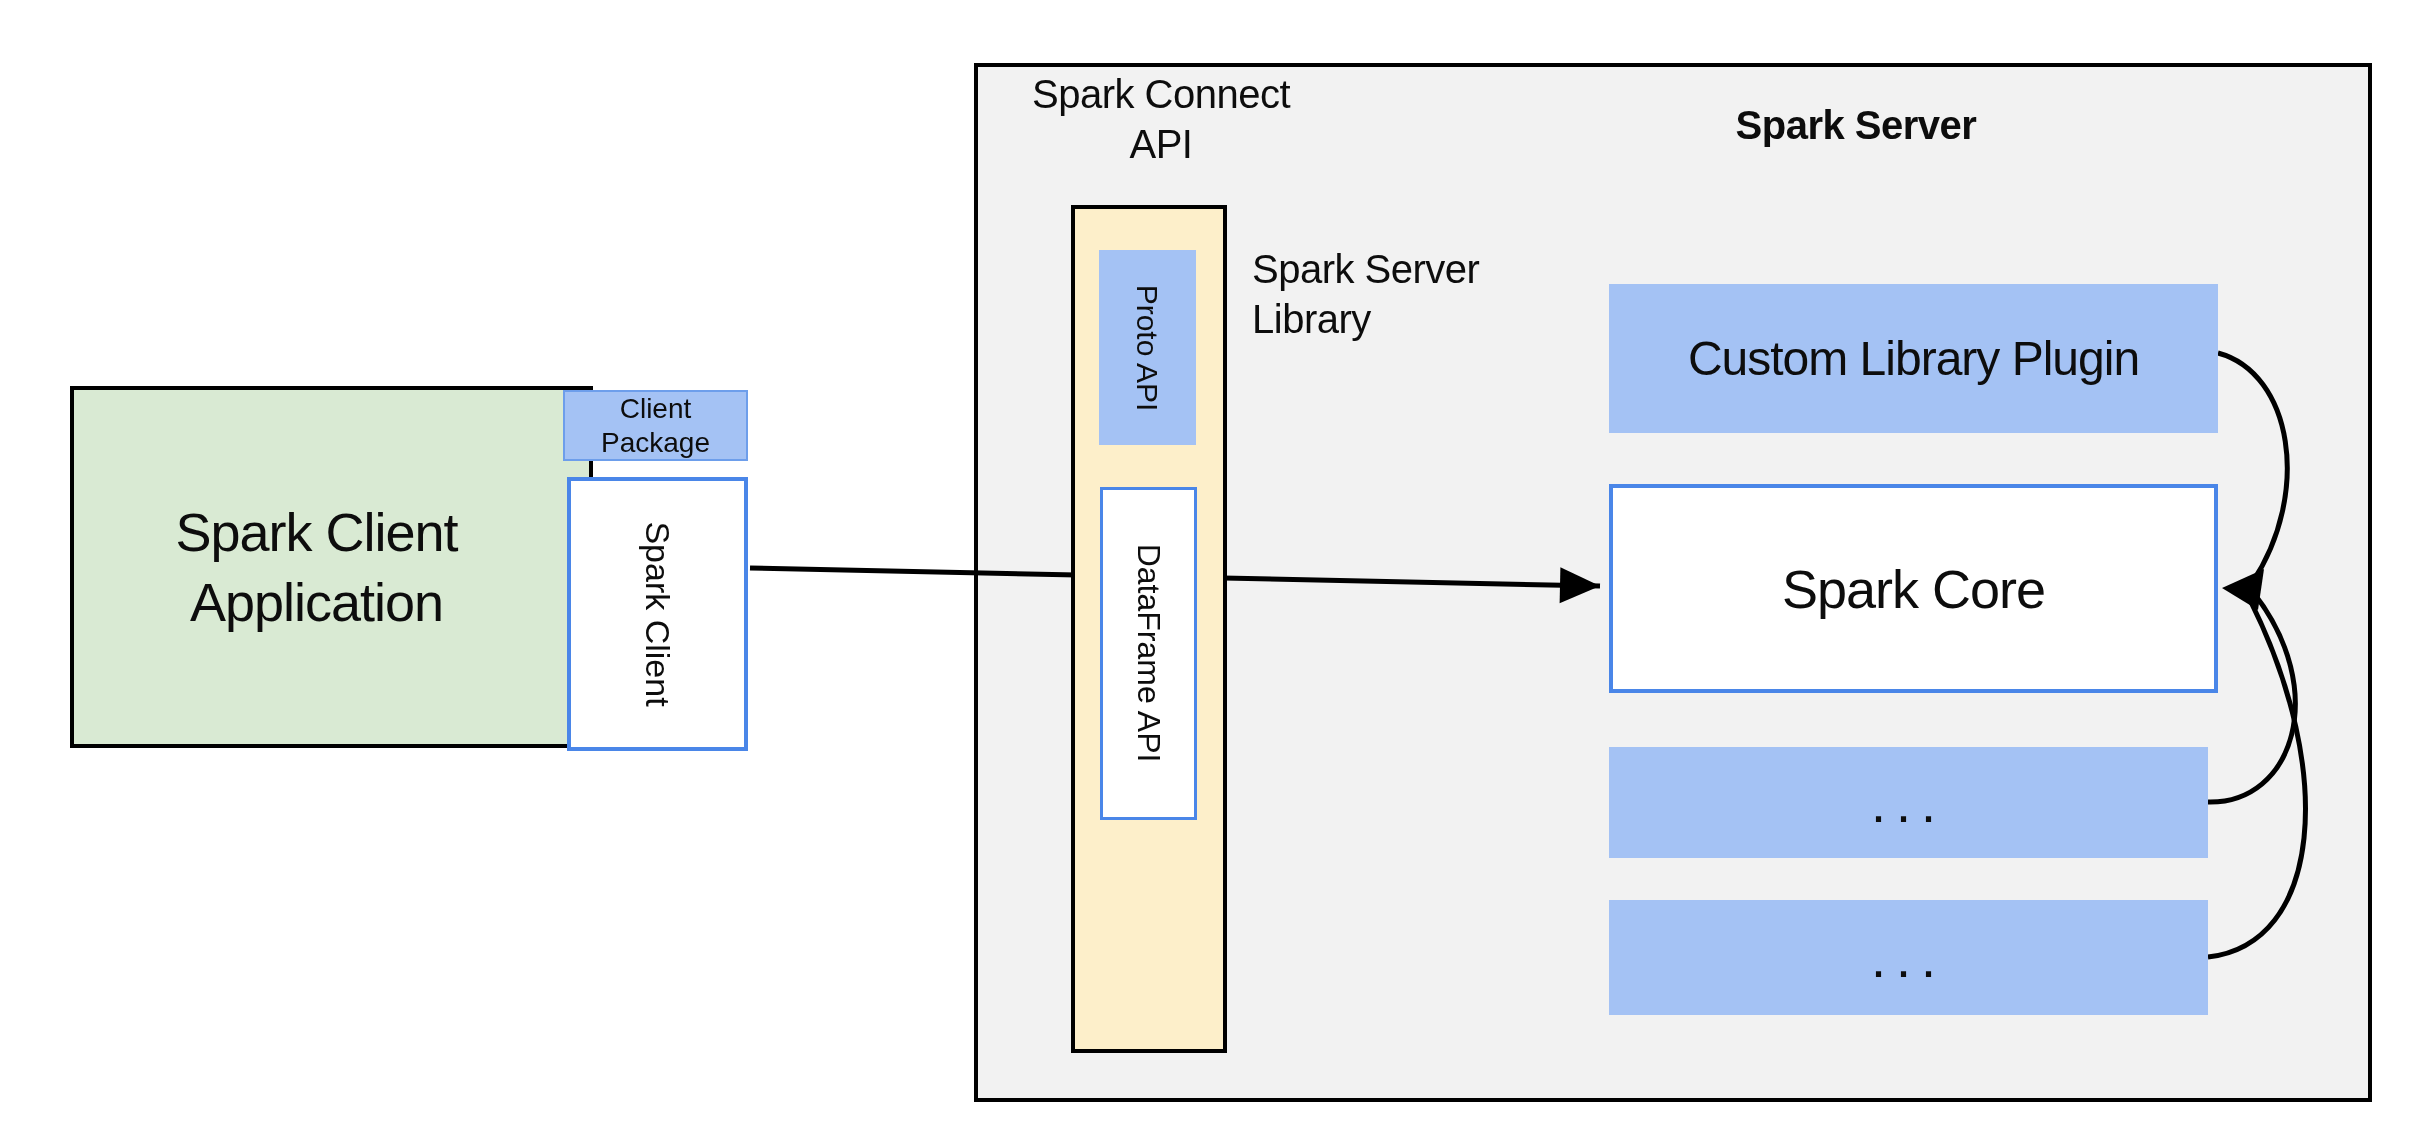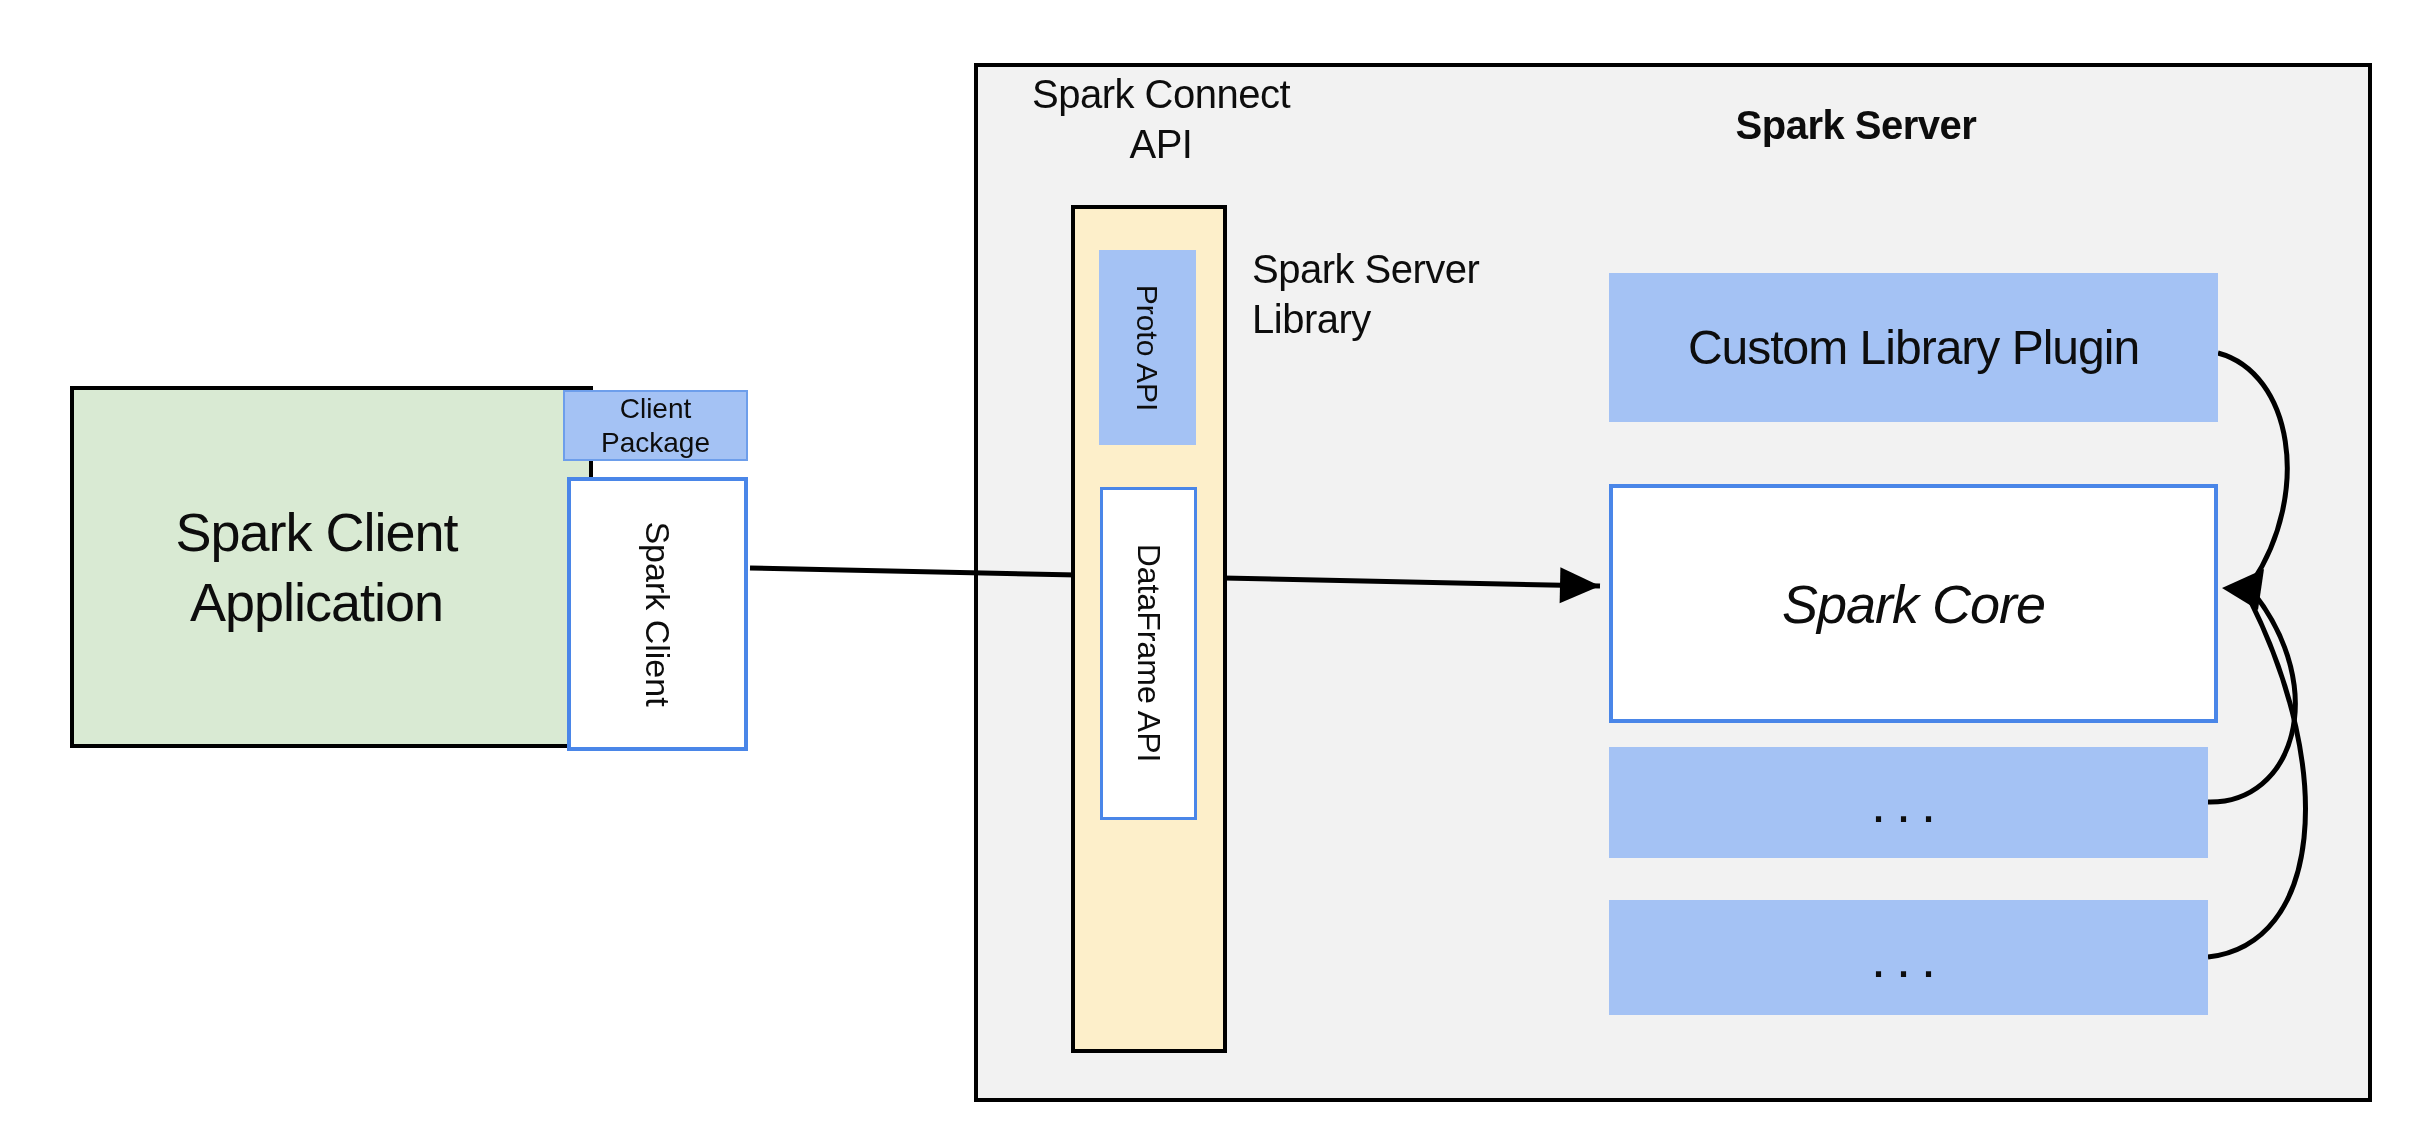--- a/index.html
+++ b/index.html
@@ -52,25 +52,25 @@
 
   
   .connect-label{left:1161px;top:69px;transform:translateX(-50%);
     font-size:40px;line-height:50px;text-align:center;letter-spacing:-0.5px;z-index:4;}
   .server-title{left:1856px;top:103px;transform:translateX(-50%);
     font-size:40px;font-weight:bold;letter-spacing:-0.5px;z-index:4;}
   .library-label{left:1252px;top:244px;font-size:40px;line-height:50px;
     text-align:left;letter-spacing:-0.5px;z-index:4;}
 
   
-  .plugin-box{left:1609px;top:273px;width:609px;height:149px;
+  .plugin-box{left:1609px;top:284px;width:609px;height:149px;
     background:var(--c-blue);font-size:48px;letter-spacing:-1px;z-index:3;}
-  .core-box{left:1609px;top:484px;width:609px;height:239px;
+  .core-box{left:1609px;top:484px;width:609px;height:209px;
     background:#fff;border:4px solid var(--c-blue_border);
-    font-size:54px;letter-spacing:-1px;z-index:3;font-style:italic;}
+    font-size:54px;letter-spacing:-1px;z-index:3;}
   .slot1-box{left:1609px;top:747px;width:599px;height:111px;
     background:var(--c-blue);font-size:54px;letter-spacing:10px;z-index:3;}
   .slot2-box{left:1609px;top:900px;width:599px;height:115px;
     background:var(--c-blue);font-size:54px;letter-spacing:10px;z-index:3;}
 </style>
 </head>
 <body>
 
 <div id="stage">
 

